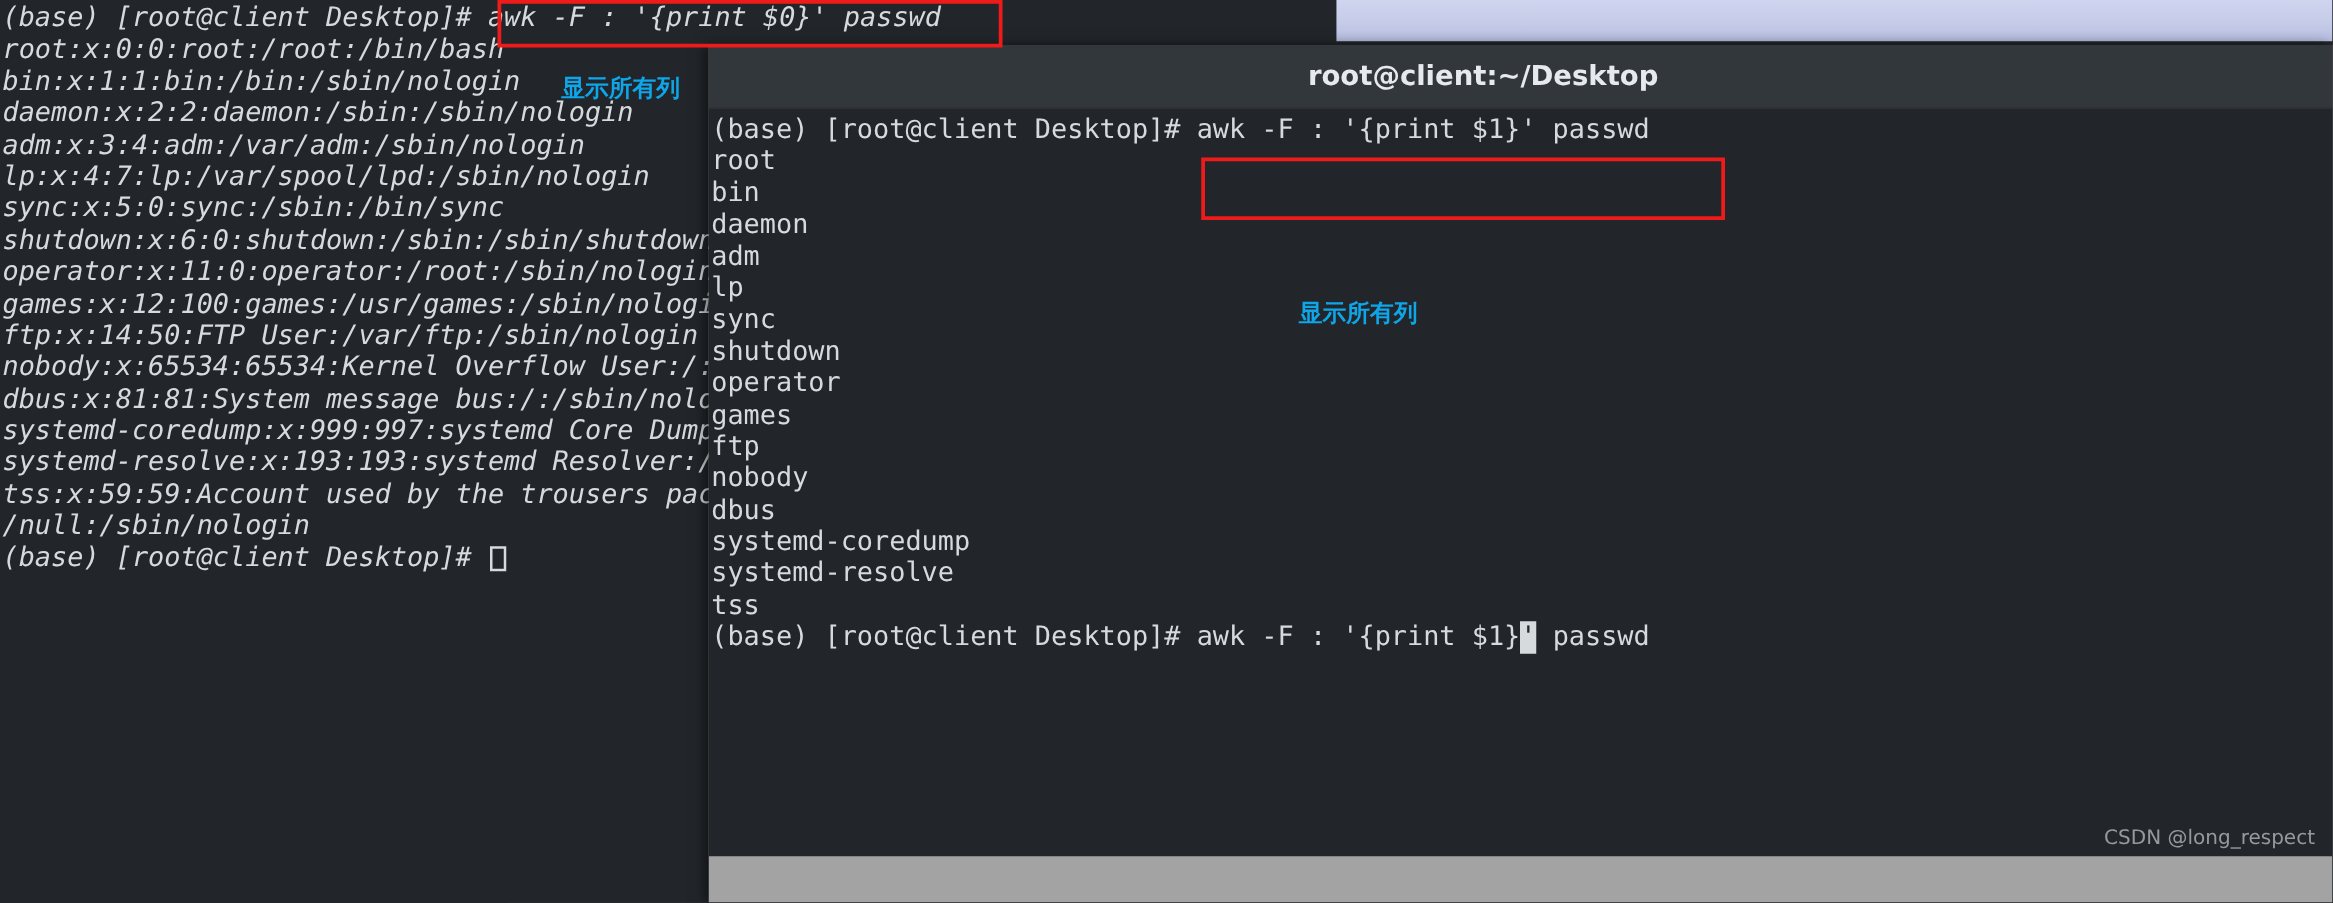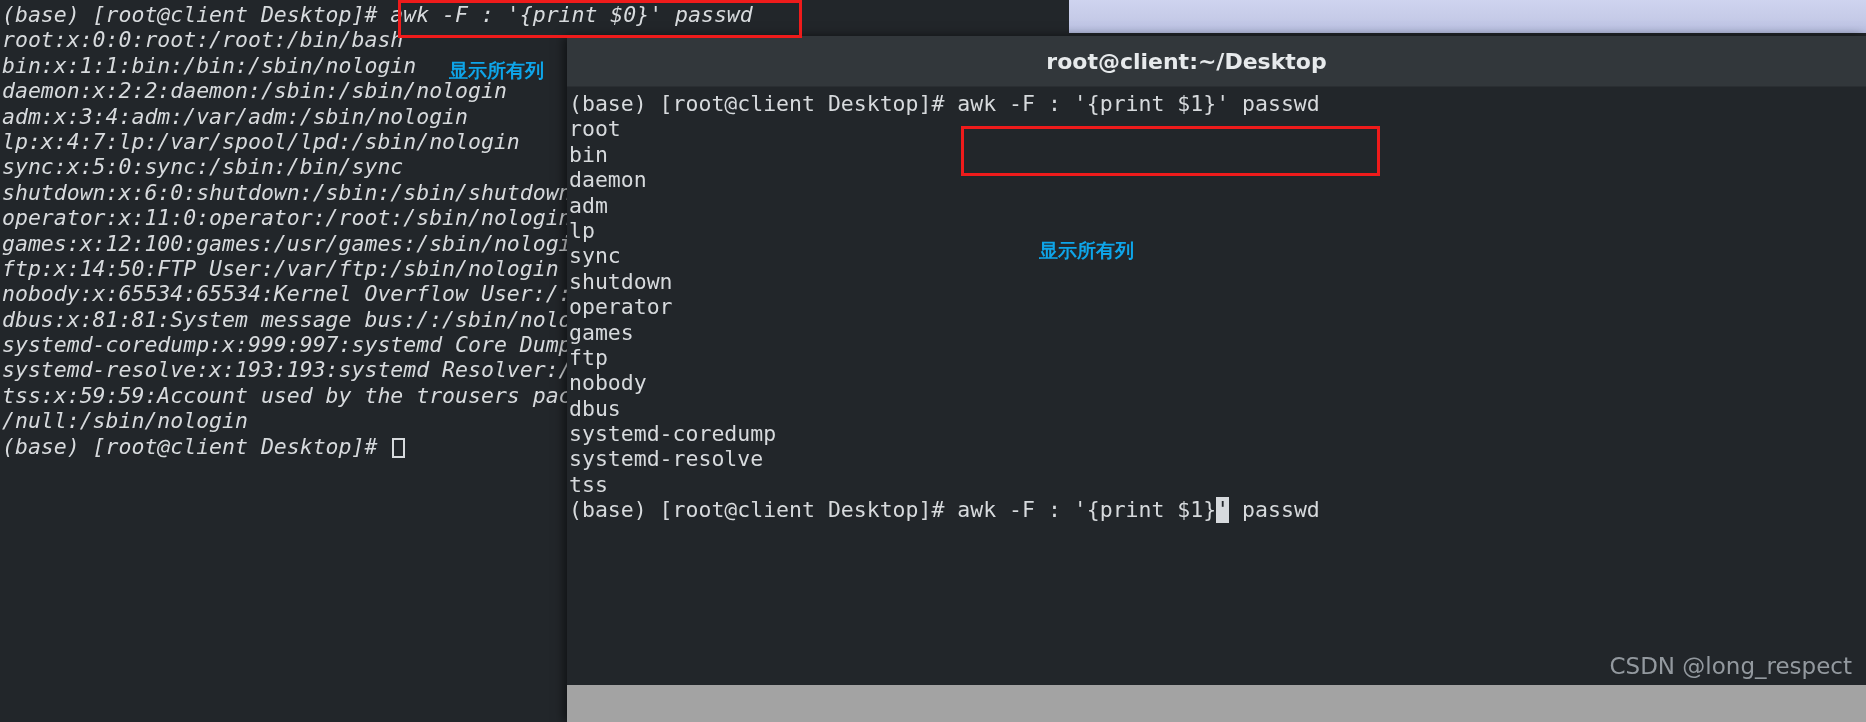--- a/index.html
+++ b/index.html
@@ -127,21 +127,21 @@
     font-weight: bold;
     white-space: nowrap;
   }
   #note-all   { left: 449px;  top: 58px; }
   #note-first { left: 1039px; top: 238px; }
 
   .watermark {
     position: absolute; right: 14px; bottom: 6px;
     color: #9aa0a6;
     font-family: "DejaVu Sans", "Liberation Sans", sans-serif;
-    font-size: 23px;
+    font-size: 16px;
     opacity: .95;
     margin-left: 24px;
   }
 </style>
 </head>
 <body>
 
 <div id="root">
 
   <div class="desk-right"></div>

